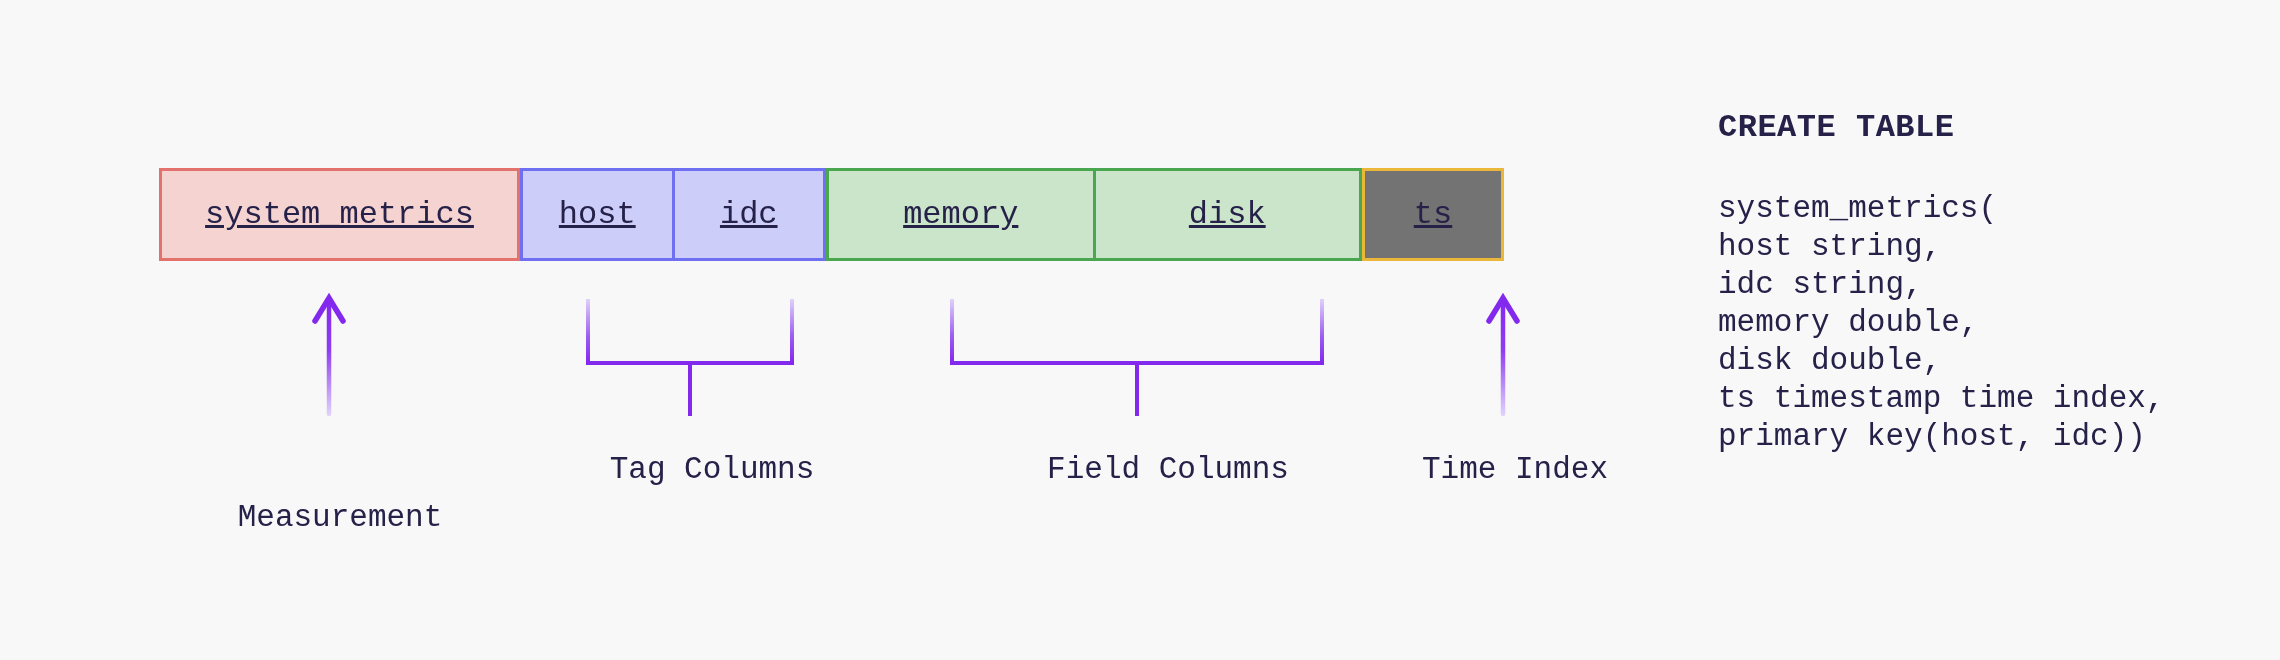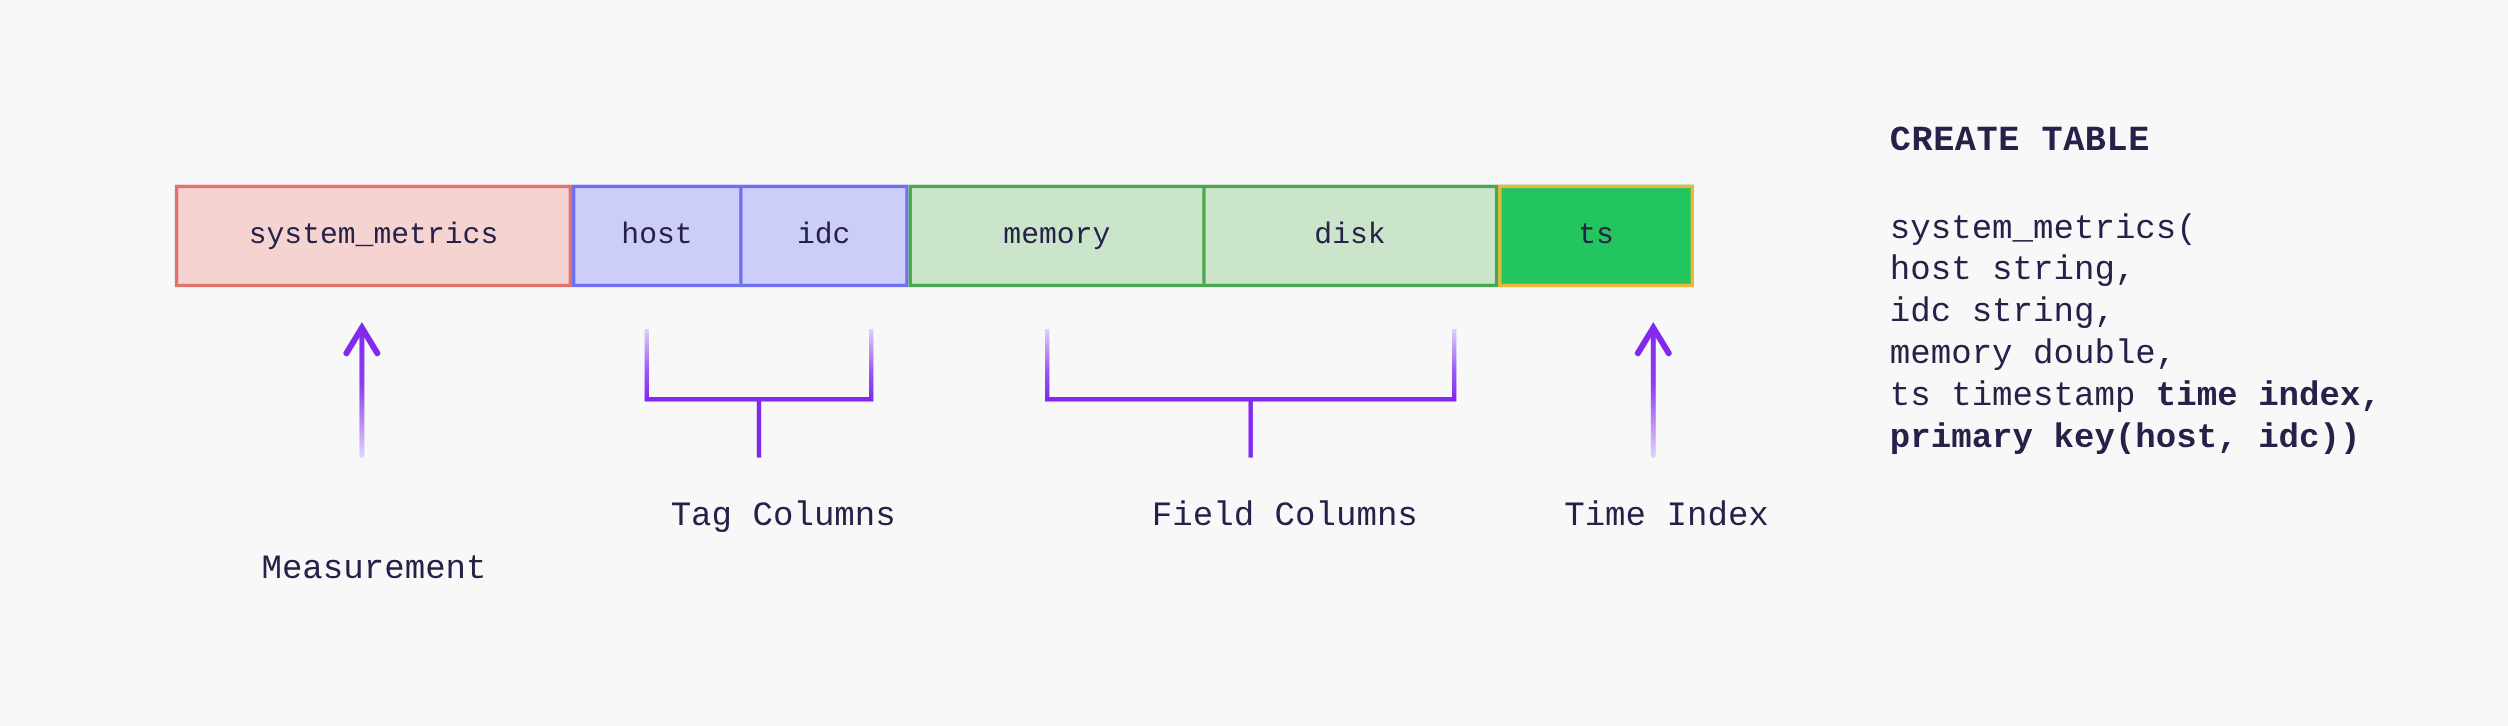--- a/index.html
+++ b/index.html
@@ -28,27 +28,28 @@
     display: flex;
     height: 100%;
     box-sizing: border-box;
     border: 3px solid;
   }
   .cell {
     flex: 1;
     display: flex;
     align-items: center;
     justify-content: center;
-    font-size: 27px;
+    font-size: 32px;
     white-space: nowrap;
+    text-decoration: underline;
   }
   .g-measurement { width: 361px; border-color: #e2726b; background: #f5d3d0; }
   .g-tags        { width: 306px; border-color: #6f6ff1; background: #cdcdf9; }
   .g-fields      { width: 536px; border-color: #4aa64f; background: #cbe5ca; }
-  .g-time        { width: 178px; border-color: #eab73b; background: #22c55e; }
+  .g-time        { width: 142px; border-color: #eab73b; background: #737373; }
   .g-tags   .cell + .cell { border-left: 3px solid #6f6ff1; }
   .g-fields .cell + .cell { border-left: 3px solid #4aa64f; }
   
   .connectors {
     position: absolute;
     left: 0; top: 0;
     width: 2280px;
     height: 660px;
     pointer-events: none;
   }
@@ -75,21 +76,21 @@
     font-size: 32px;
     font-weight: bold;
     letter-spacing: 0.5px;
     line-height: 48px;
     margin-bottom: 38px;
   }
   .sql-line {
     font-size: 31px;
     line-height: 38px;
   }
-  .sql-line .b { font-weight: bold; }
+  .sql-line .b { font-weight: normal; }
 </style>
 </head>
 <body>
 
 <div class="canvas">
 
   <div class="bar">
     <div class="group g-measurement">
       <div class="cell">system_metrics</div>
     </div>
@@ -145,17 +146,18 @@
   <div class="label label-tags">Tag Columns</div>
   <div class="label label-fields">Field Columns</div>
   <div class="label label-time">Time Index</div>
 
   <div class="sql">
     <div class="sql-heading">CREATE TABLE</div>
     <div class="sql-line"><span>system_metrics(</span><span class="b"></span></div>
     <div class="sql-line"><span>host string,</span><span class="b"></span></div>
     <div class="sql-line"><span>idc string,</span><span class="b"></span></div>
     <div class="sql-line"><span>memory double,</span><span class="b"></span></div>
+    <div class="sql-line"><span>disk double,</span><span class="b"></span></div>
     <div class="sql-line"><span>ts timestamp </span><span class="b">time index,</span></div>
     <div class="sql-line"><span></span><span class="b">primary key(host, idc))</span></div>
   </div>
 
 </div>
 
 </body></html>

